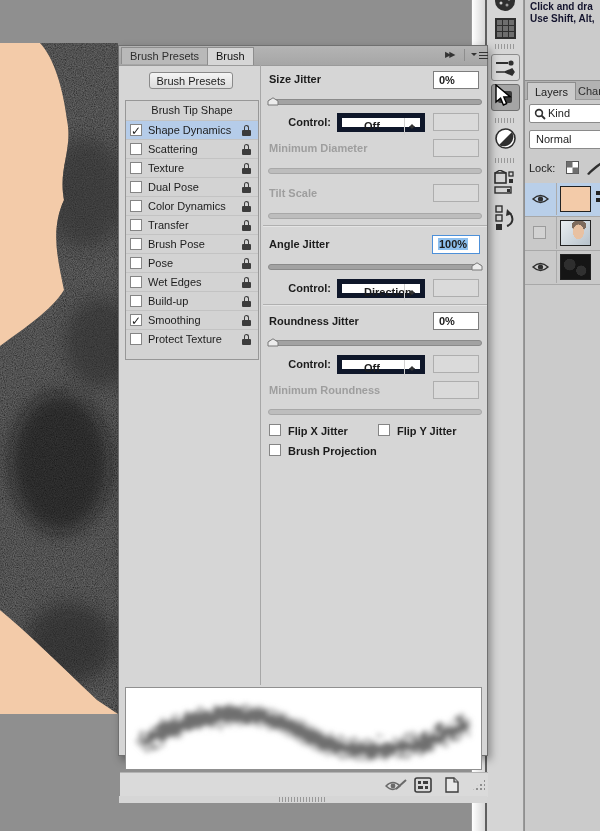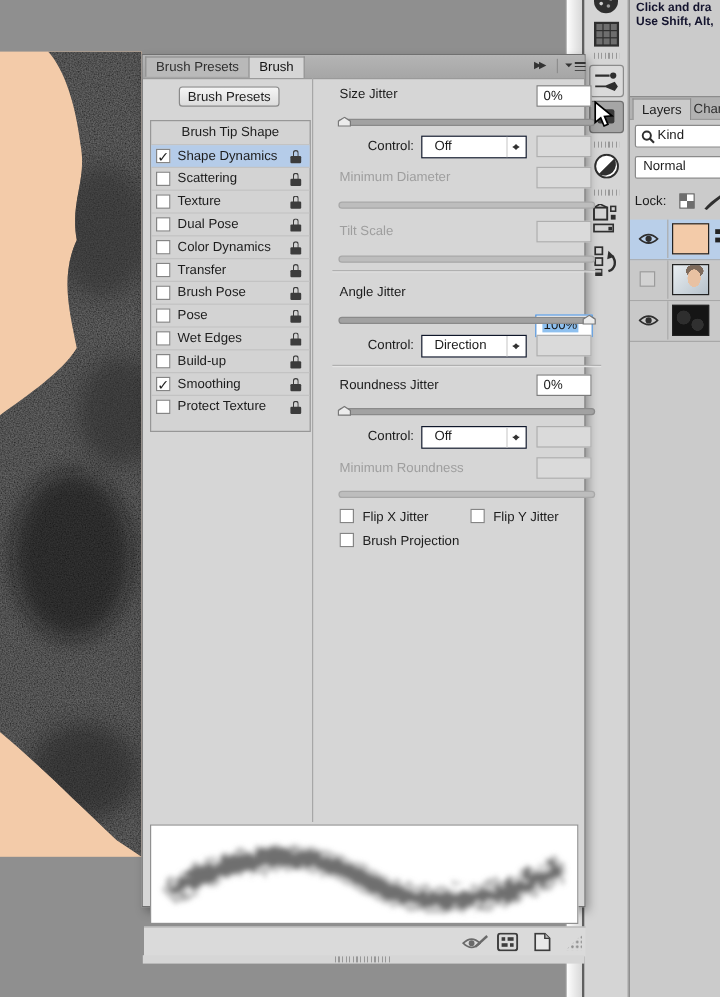--- a/index.html
+++ b/index.html
@@ -52,35 +52,35 @@
   .opt-row.checked .tick{display:block;}
   .opt-label{position:absolute;left:22px;top:0;text-align:right;}
   .lock{position:absolute;right:6px;top:4px;width:10px;height:11px;}
   .lockbody{position:absolute;left:0;bottom:0;width:9px;height:6px;background:#3c3c3c;border-radius:1px;}
   .shackle{position:absolute;left:1.5px;top:0;width:5px;height:6px;border:1.5px solid #3c3c3c;
     border-bottom:none;border-radius:3px 3px 0 0;box-sizing:border-box;}
 
   #v-sep{left:141px;top:19px;width:1px;height:620px;background:#a7a7a7;}
 
   
-  #controls{left:158px;top:19px;width:226px;height:430px;}
+  #controls{left:144px;top:19px;width:226px;height:430px;font-weight:bold;}
   .lbl{position:absolute;white-space:nowrap;}
   .lbl.dis{color:#9e9e9e;}
   .valbox{position:absolute;width:46px;height:18px;background:#fff;border:1px solid #7d7d7d;
     box-sizing:border-box;line-height:16px;padding-left:5px;}
   .valbox.dis{background:#dadada;border-color:#aeaeae;}
-  .valbox.sel{border:1px solid #4d90d9;width:48px;height:19px;margin-top:27px;}
+  .valbox.sel{border:1px solid #4d90d9;width:48px;height:19px;}
   .valbox.sel .vtext{background:#8ec0ef;padding:0 1px;}
   .slider{position:absolute;width:214px;height:10px;}
   .slider .track{position:absolute;left:0;right:0;top:3px;height:4px;background:#a2a2a2;
     border:1px solid #8a8a8a;border-radius:3px;}
   .slider.dis .track{background:#bdbdbd;border-color:#a8a8a8;}
   .thumb{position:absolute;top:1px;}
-  .ddl{position:absolute;width:88px;height:19px;background:#fff;border:1px solid #0f172a;
-    box-sizing:border-box;line-height:17px;padding-left:10px;}
+  .ddl{position:absolute;width:88px;height:19px;background:#fff;border:5px solid #0f172a;
+    box-sizing:border-box;line-height:17px;padding-left:22px;}
   .spin{position:absolute;right:0;top:0;width:15px;height:17px;border-left:1px solid #d0d0d0;}
   .spin .up{position:absolute;left:4px;top:3px;width:0;height:0;border:3px solid transparent;border-bottom-color:#333;}
   .spin .dn{position:absolute;left:4px;bottom:3px;width:0;height:0;border:3px solid transparent;border-top-color:#333;}
   .hdiv{position:absolute;left:0;width:224px;height:1px;background:#b0b0b0;box-shadow:0 1px 0 #e4e4e4;}
   .ckbox{position:absolute;width:12px;height:12px;background:#fff;border:1px solid #858585;box-sizing:border-box;}
 
   
   #preview{left:6px;top:641px;width:357px;height:83px;background:#fff;
     border:1px solid #909090;box-sizing:border-box;}
   #bottombar{left:1px;top:726px;width:368px;height:24px;background:#dadada;border-top:1px solid #b3b3b3;}

